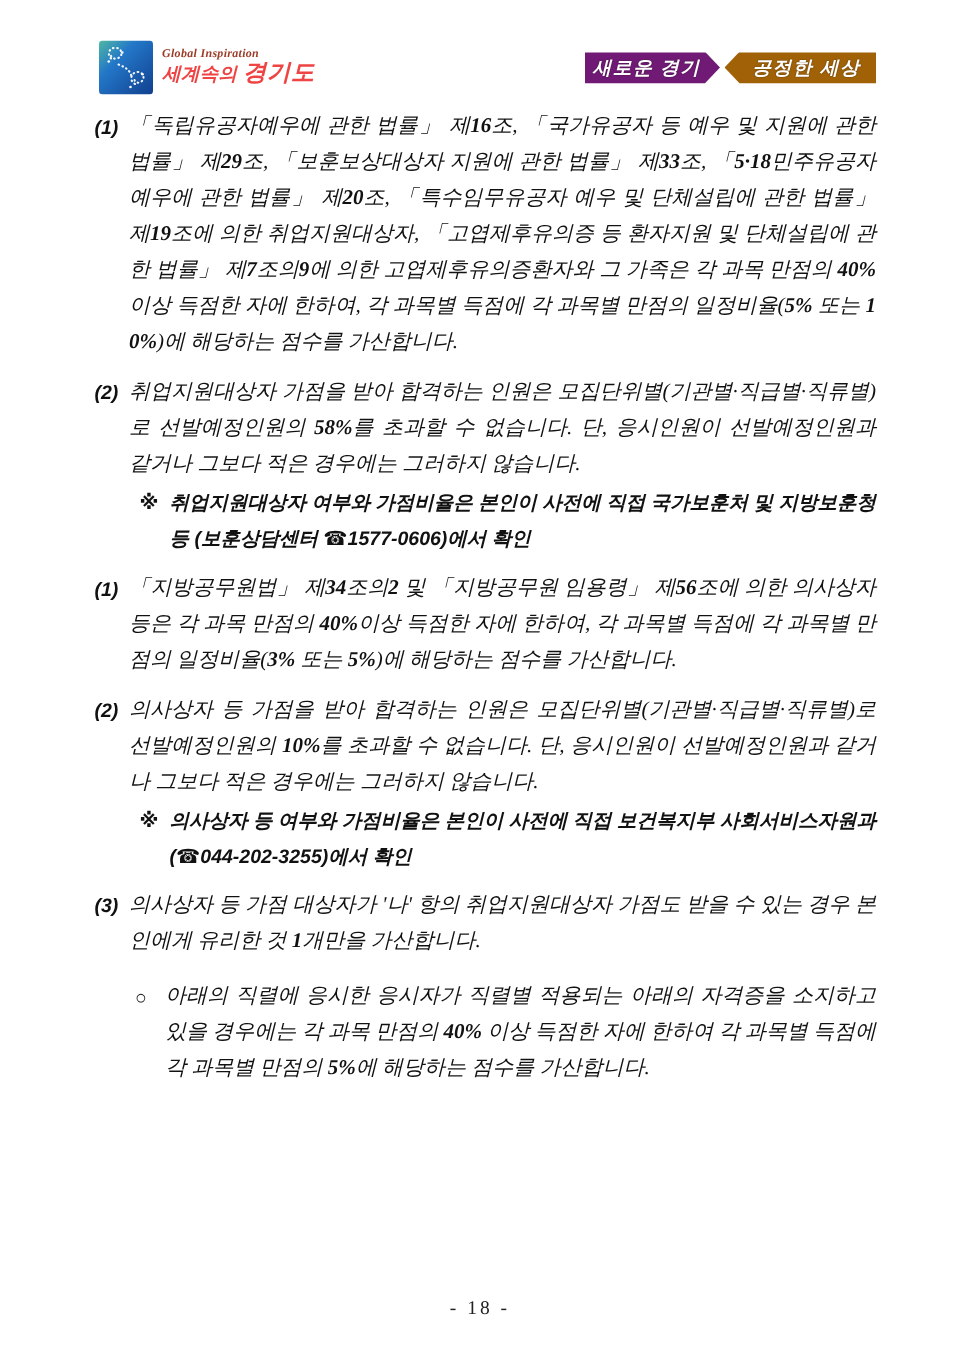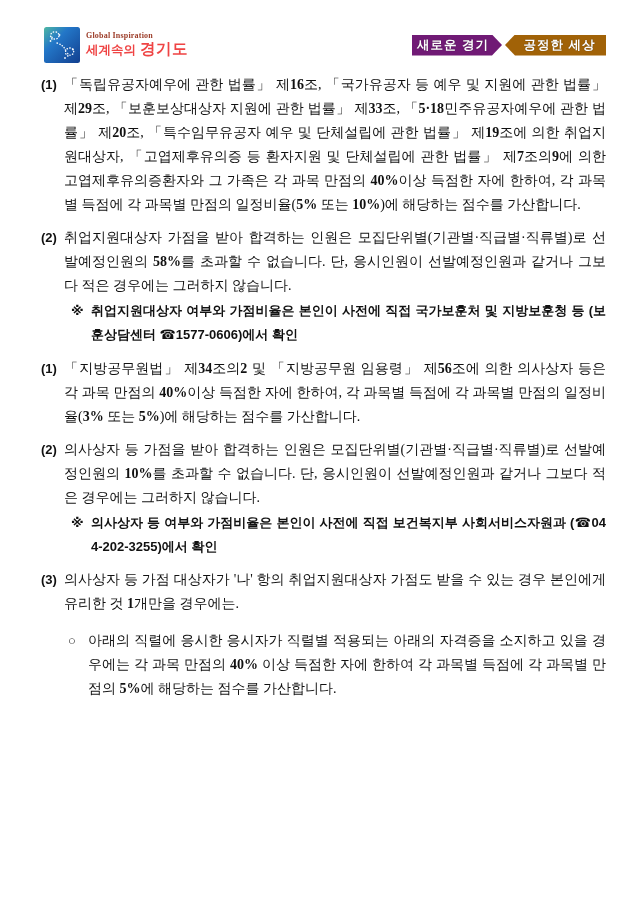--- a/index.html
+++ b/index.html
@@ -6,21 +6,21 @@
   html, body { background: #ffffff; }
   .page {
     position: relative;
     width: 640px;
     height: 906px;
     background: #ffffff;
     font-family: "Liberation Serif", "DejaVu Serif", serif;
     color: #111111;
     overflow: hidden;
   }
-  .content { padding: 0 34px; }
+  .content { padding: 0 56px; font-style: italic; }
 
   
   .header {
     margin-top: 27px;
     display: flex;
     justify-content: space-between;
     align-items: center;
     padding-left: 10px;
   }
   .logo { display: flex; align-items: center; gap: 6px; }
@@ -212,25 +212,26 @@
       <span class="ptext"><span>의사상자 등 가점을 받아 합격하는 인원은 모집단위별(기관별·직급별·직류별)로 선발예정인원의 </span><span class="seg-b">10%</span><span>를 초과할 수 없습니다. 단, 응시인원이 선발예정인원과 같거나 그보다 적은 경우에는 그러하지 않습니다.</span></span>
     </div>
 
     <div class="note">
       <span class="marker">※</span>
       <span class="ptext"><span>의사상자 등 여부와 가점비율은 본인이 사전에 직접 보건복지부 사회서비스자원과 (☎044-202-3255)에서 확인</span></span>
     </div>
 
     <div class="para mt-item">
       <span class="marker">(3)</span>
-      <span class="ptext"><span>의사상자 등 가점 대상자가 '나' 항의 취업지원대상자 가점도 받을 수 있는 경우 본인에게 유리한 것 </span><span class="seg-b">1</span><span>개만을 경우에는.</span></span>
+      <span class="ptext"><span>의사상자 등 가점 대상자가 '나' 항의 취업지원대상자 가점도 받을 수 있는 경우 본인에게 유리한 것 </span><span class="seg-b">1</span><span>개만을 가산합니다.</span></span>
     </div>
 
 
 
     <div class="bullet">
       <span class="marker">○</span>
       <span class="ptext"><span>아래의 직렬에 응시한 응시자가 직렬별 적용되는 아래의 자격증을 소지하고 있을 경우에는 각 과목 만점의 </span><span class="seg-b">40%</span><span> 이상 득점한 자에 한하여 각 과목별 득점에 각 과목별 만점의 </span><span class="seg-b">5%</span><span>에 해당하는 점수를 가산합니다.</span></span>
     </div>
 
   </div>
 
+  <div class="footer">- 18 -</div>
 </div>
 
 </body></html>

